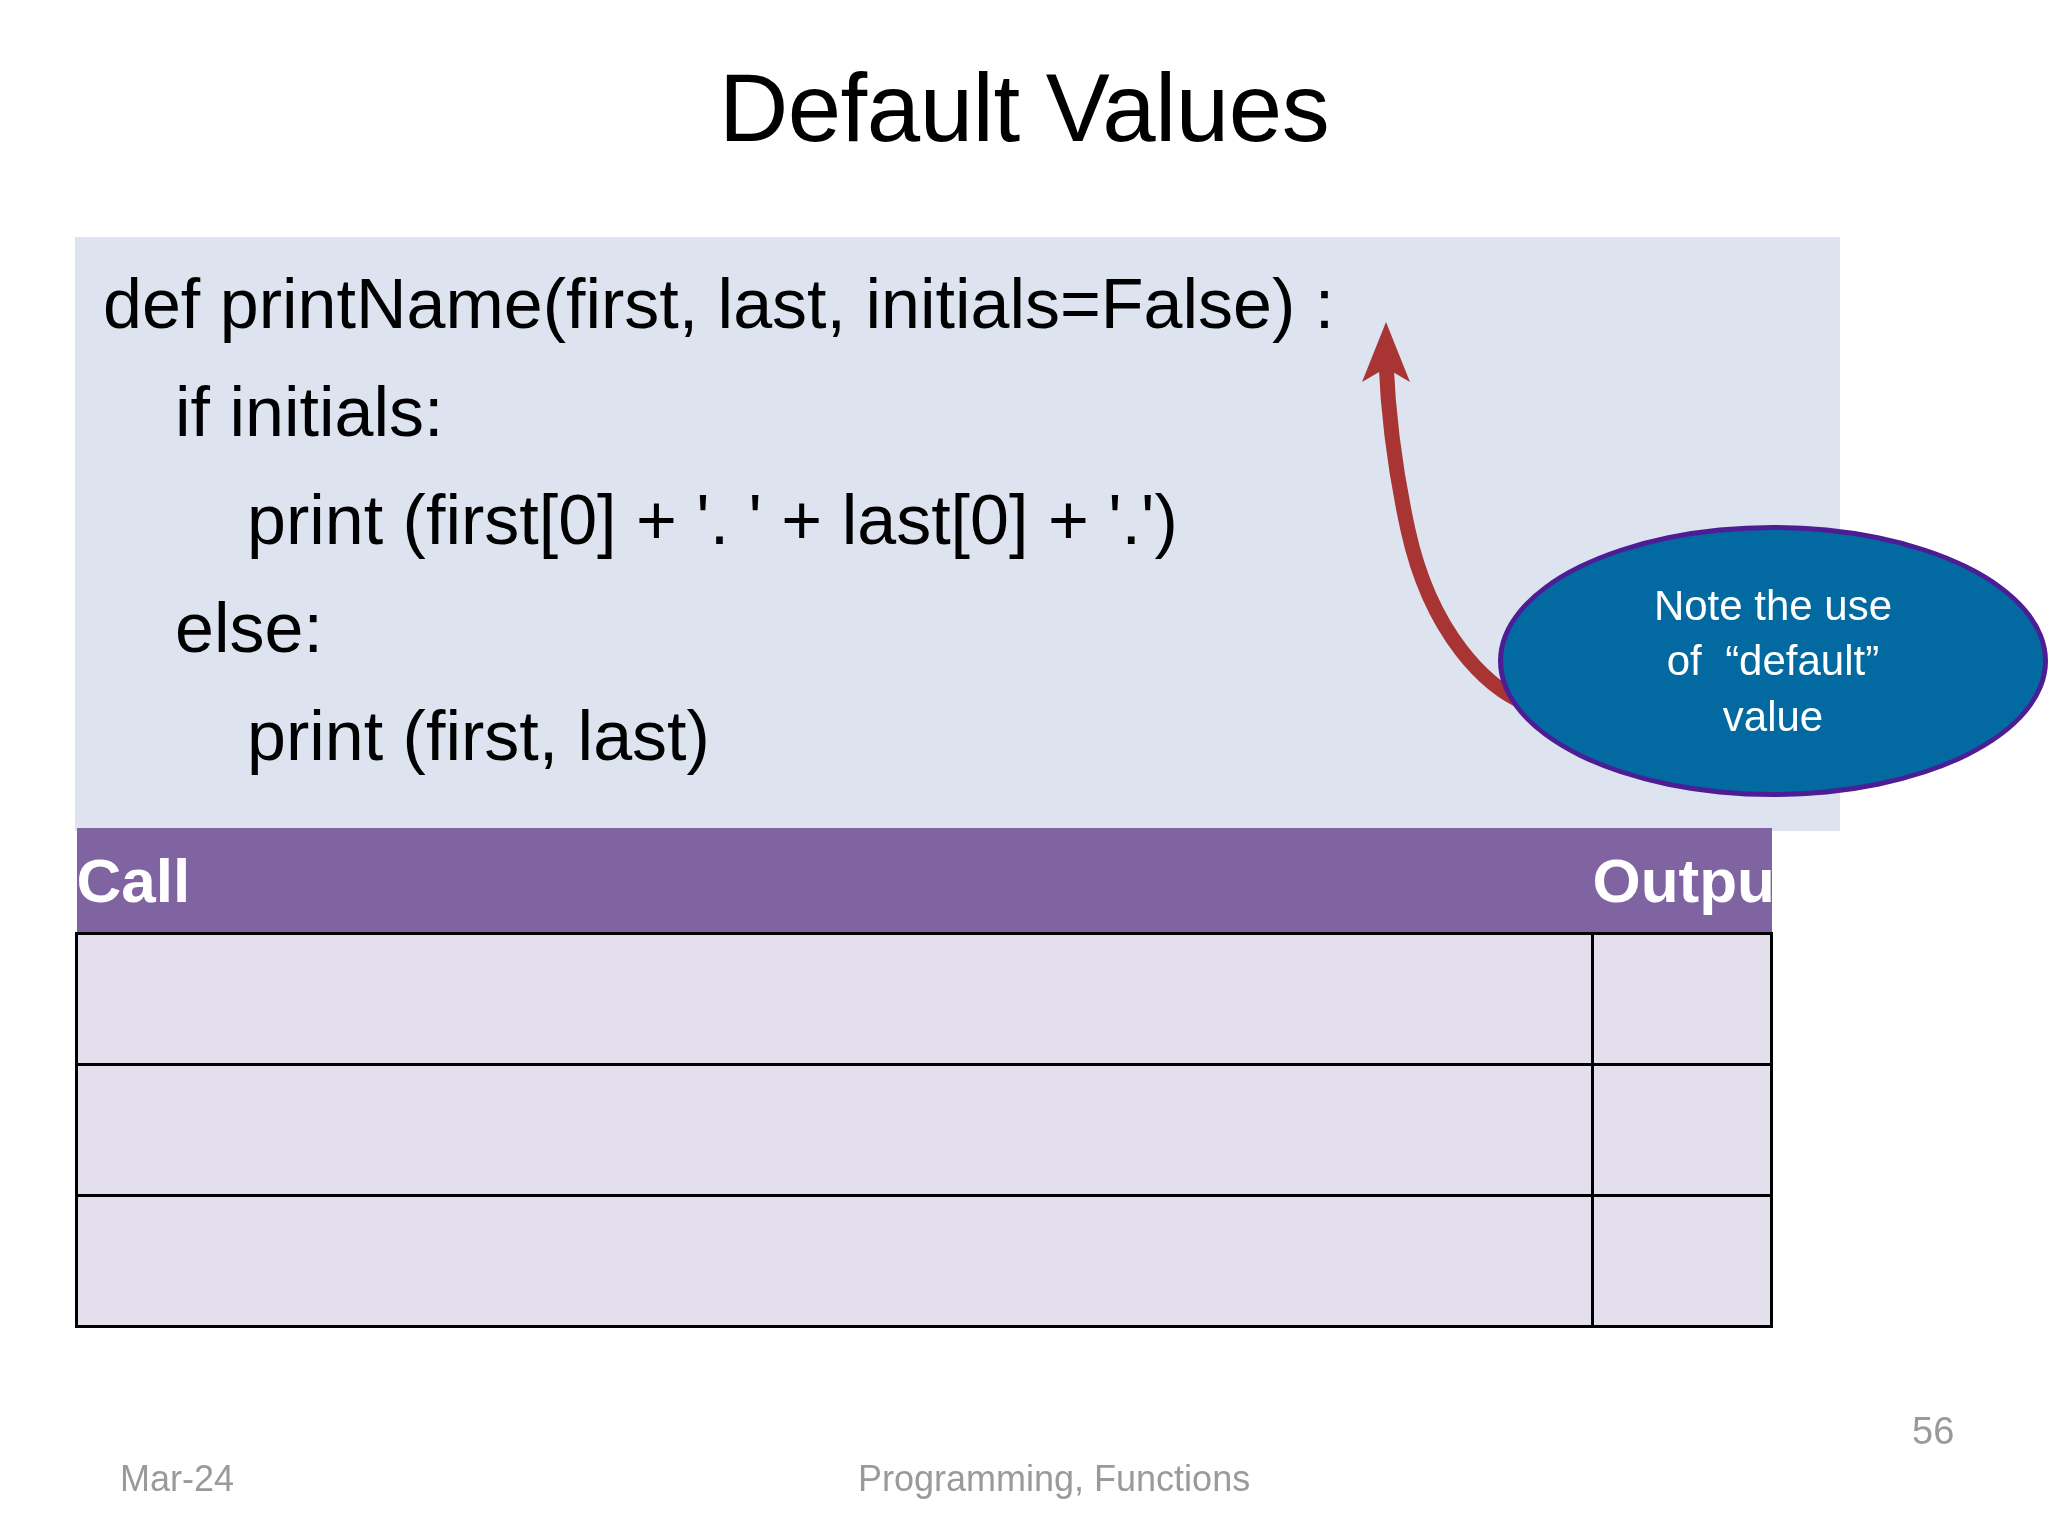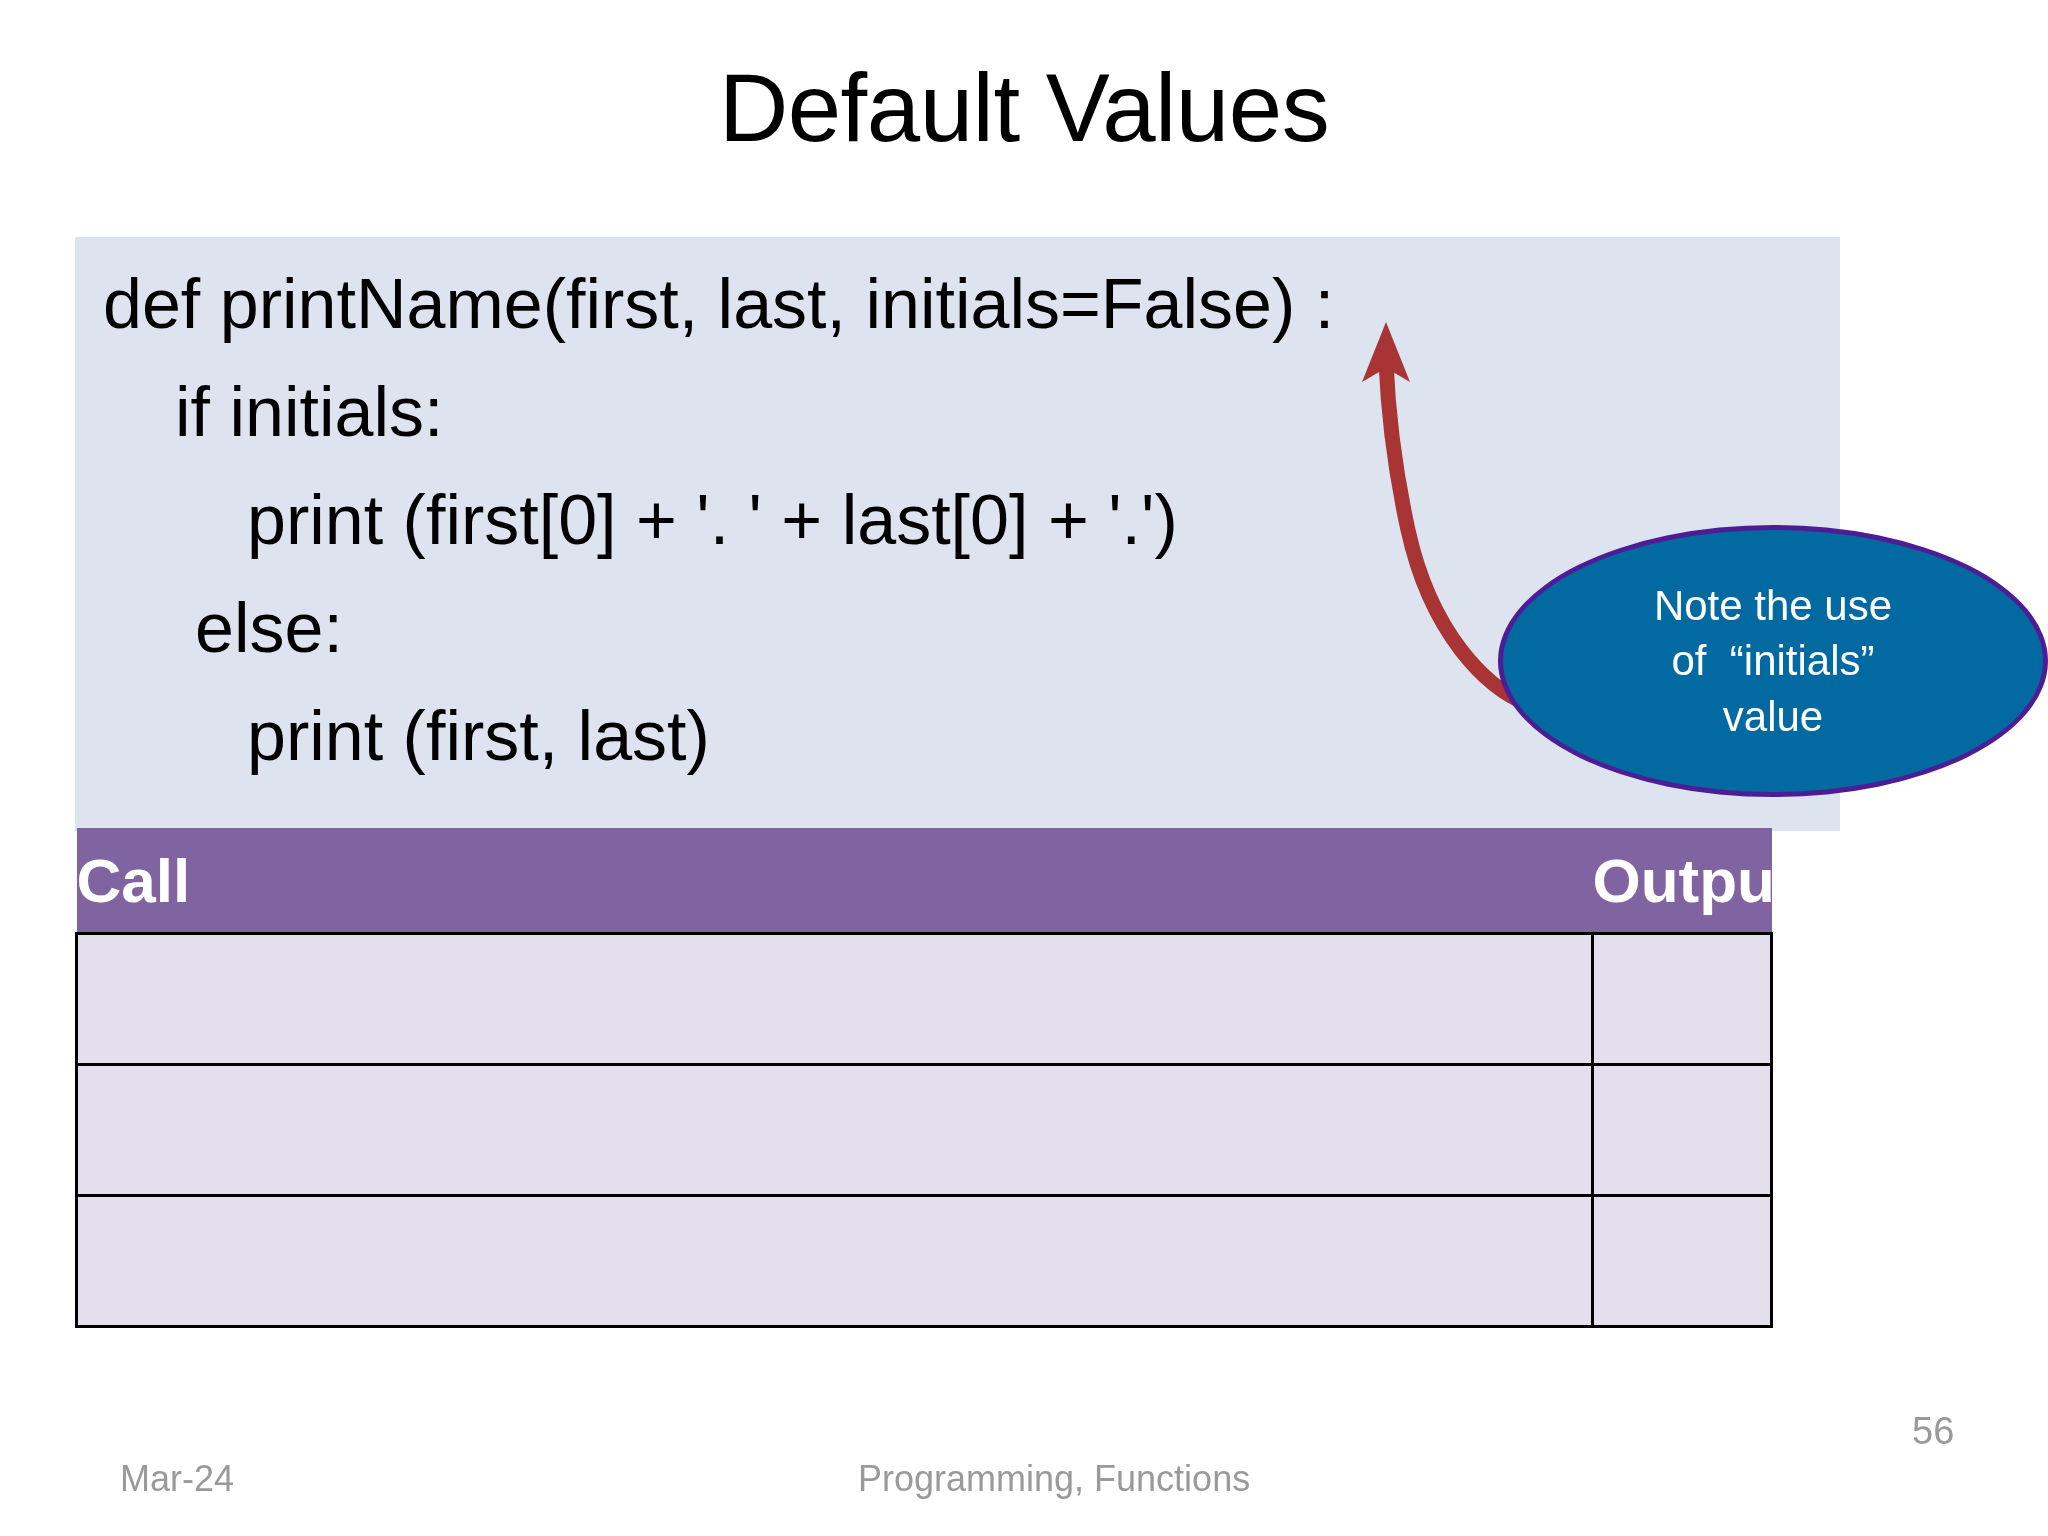--- a/index.html
+++ b/index.html
@@ -51,21 +51,21 @@
     position: absolute;
     color: #000000;
     font-family: "Liberation Sans", sans-serif;
     font-size: 70px;
     line-height: 1;
     white-space: pre;
   }
   #code-line-0 { left: 28px;  top: 32px;  }
   #code-line-1 { left: 100px; top: 140px; }
   #code-line-2 { left: 172px; top: 248px; }
-  #code-line-3 { left: 100px; top: 356px; margin-left: 20px; }
+  #code-line-3 { left: 100px; top: 356px; }
   #code-line-4 { left: 172px; top: 464px; }
 
   
   #callout {
     position: absolute;
     left: 1498px;
     top: 525px;
     width: 550px;
     height: 272px;
     border-radius: 50%;
@@ -178,21 +178,21 @@
     <div class="code-line" id="code-line-4">print (first, last)</div>
   </div>
 
   <svg id="arrow-svg" viewBox="0 0 420 420" xmlns="http://www.w3.org/2000/svg">
     <path d="M 258 408 C 205 392 150 330 128 230 C 114 166 108 110 106 62" stroke="#a83434" stroke-width="15" fill="none" stroke-linecap="round"></path>
     <polygon points="106,22 82,82 106,68 130,82" fill="#a83434"></polygon>
   </svg>
 
   <div id="callout">
     <div class="cl">Note the use</div>
-    <div class="cl">of  “initials”</div>
+    <div class="cl">of  “default”</div>
     <div class="cl">value</div>
   </div>
 
   <table id="result-table">
     <thead>
       <tr>
         <th class="th-cell col-call">Call</th>
         <th class="th-cell col-output">Output</th>
       </tr>
     </thead>

